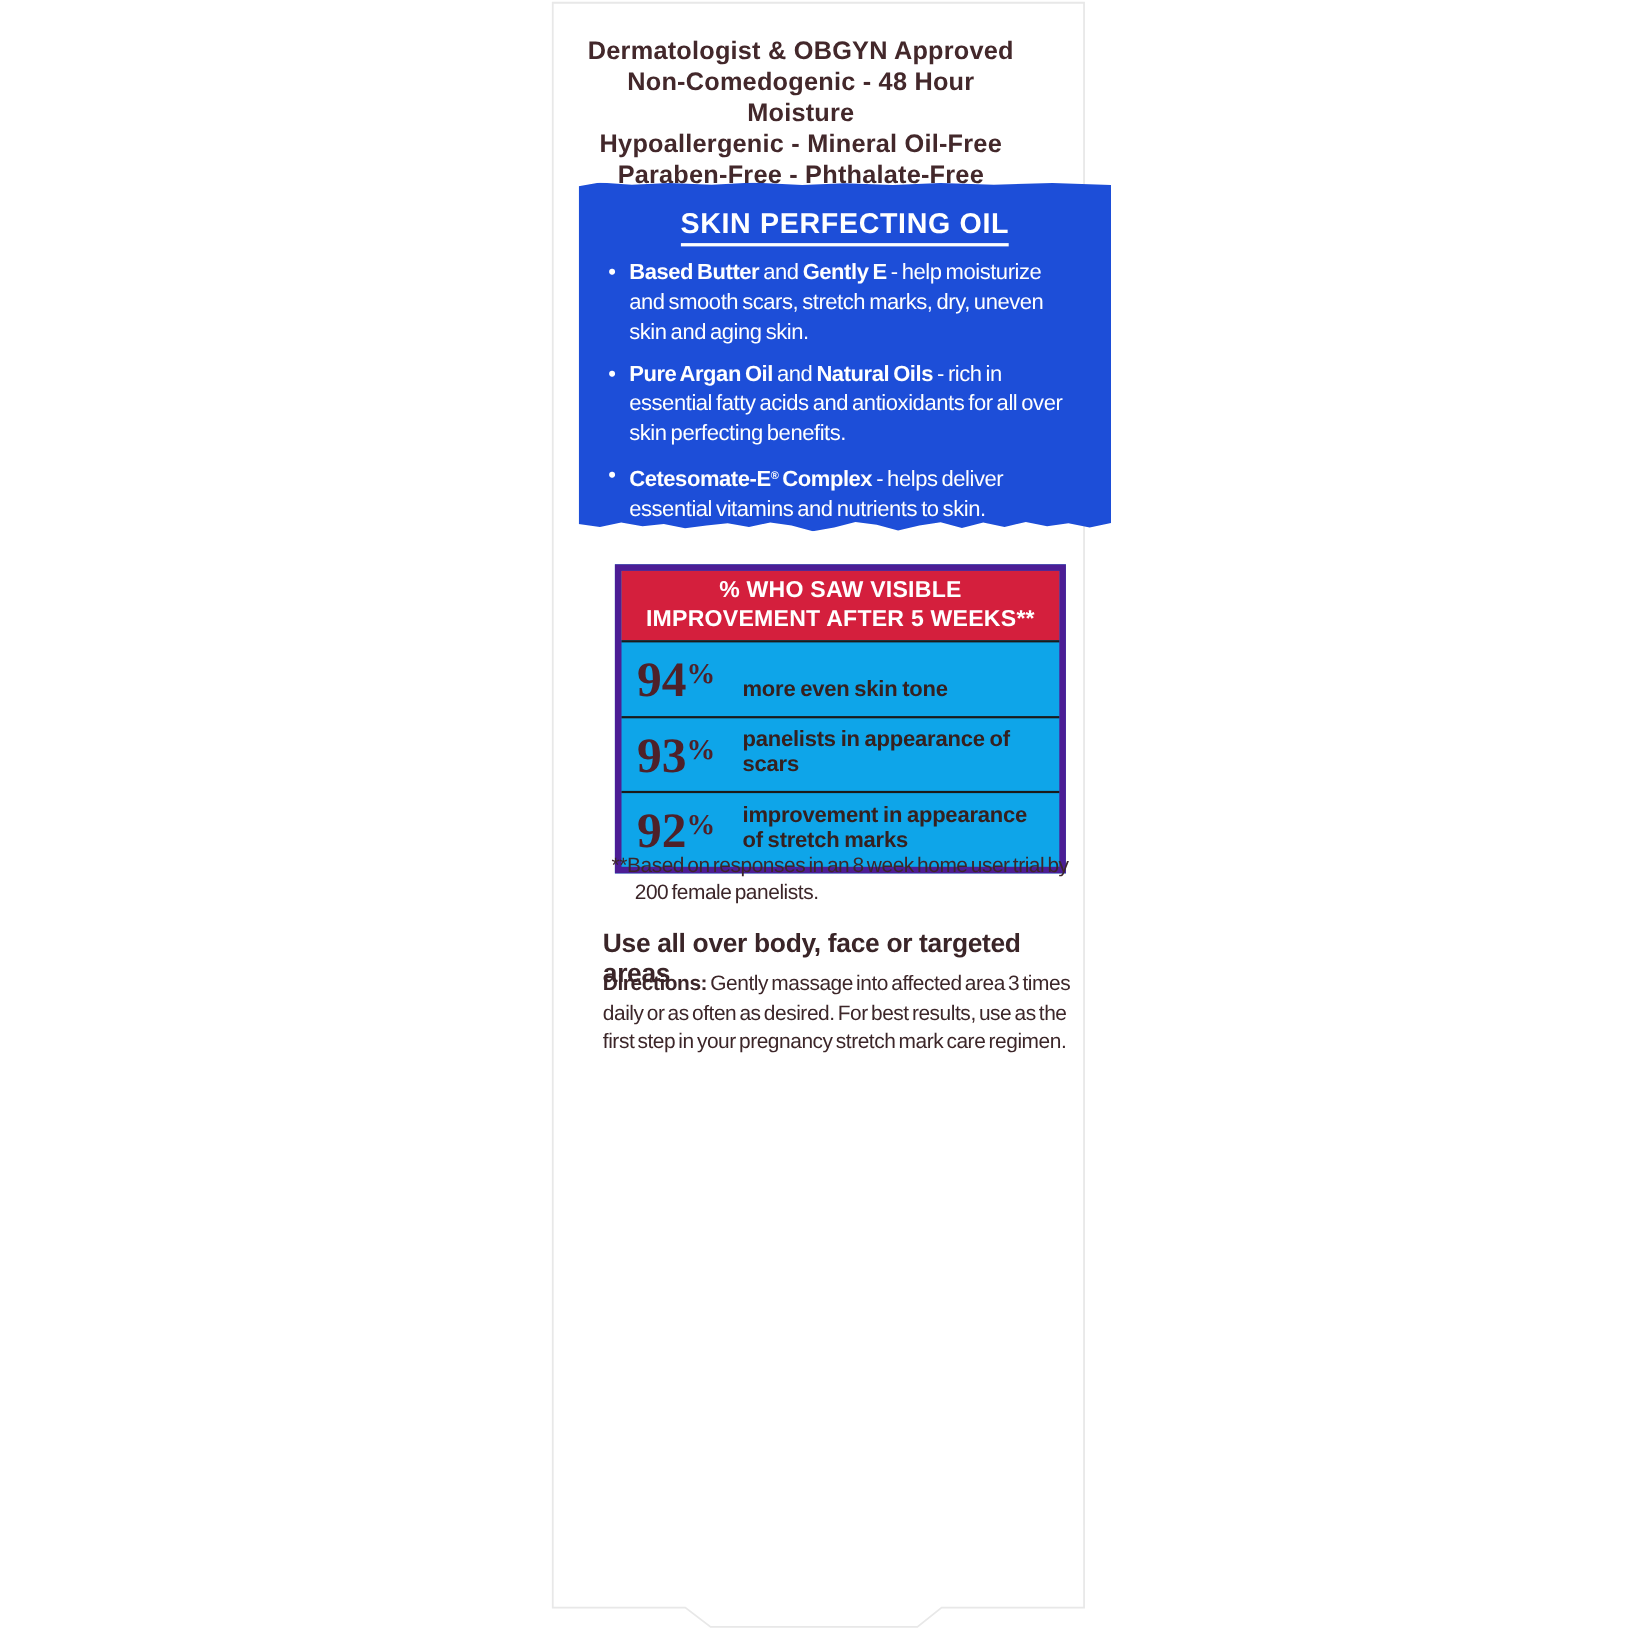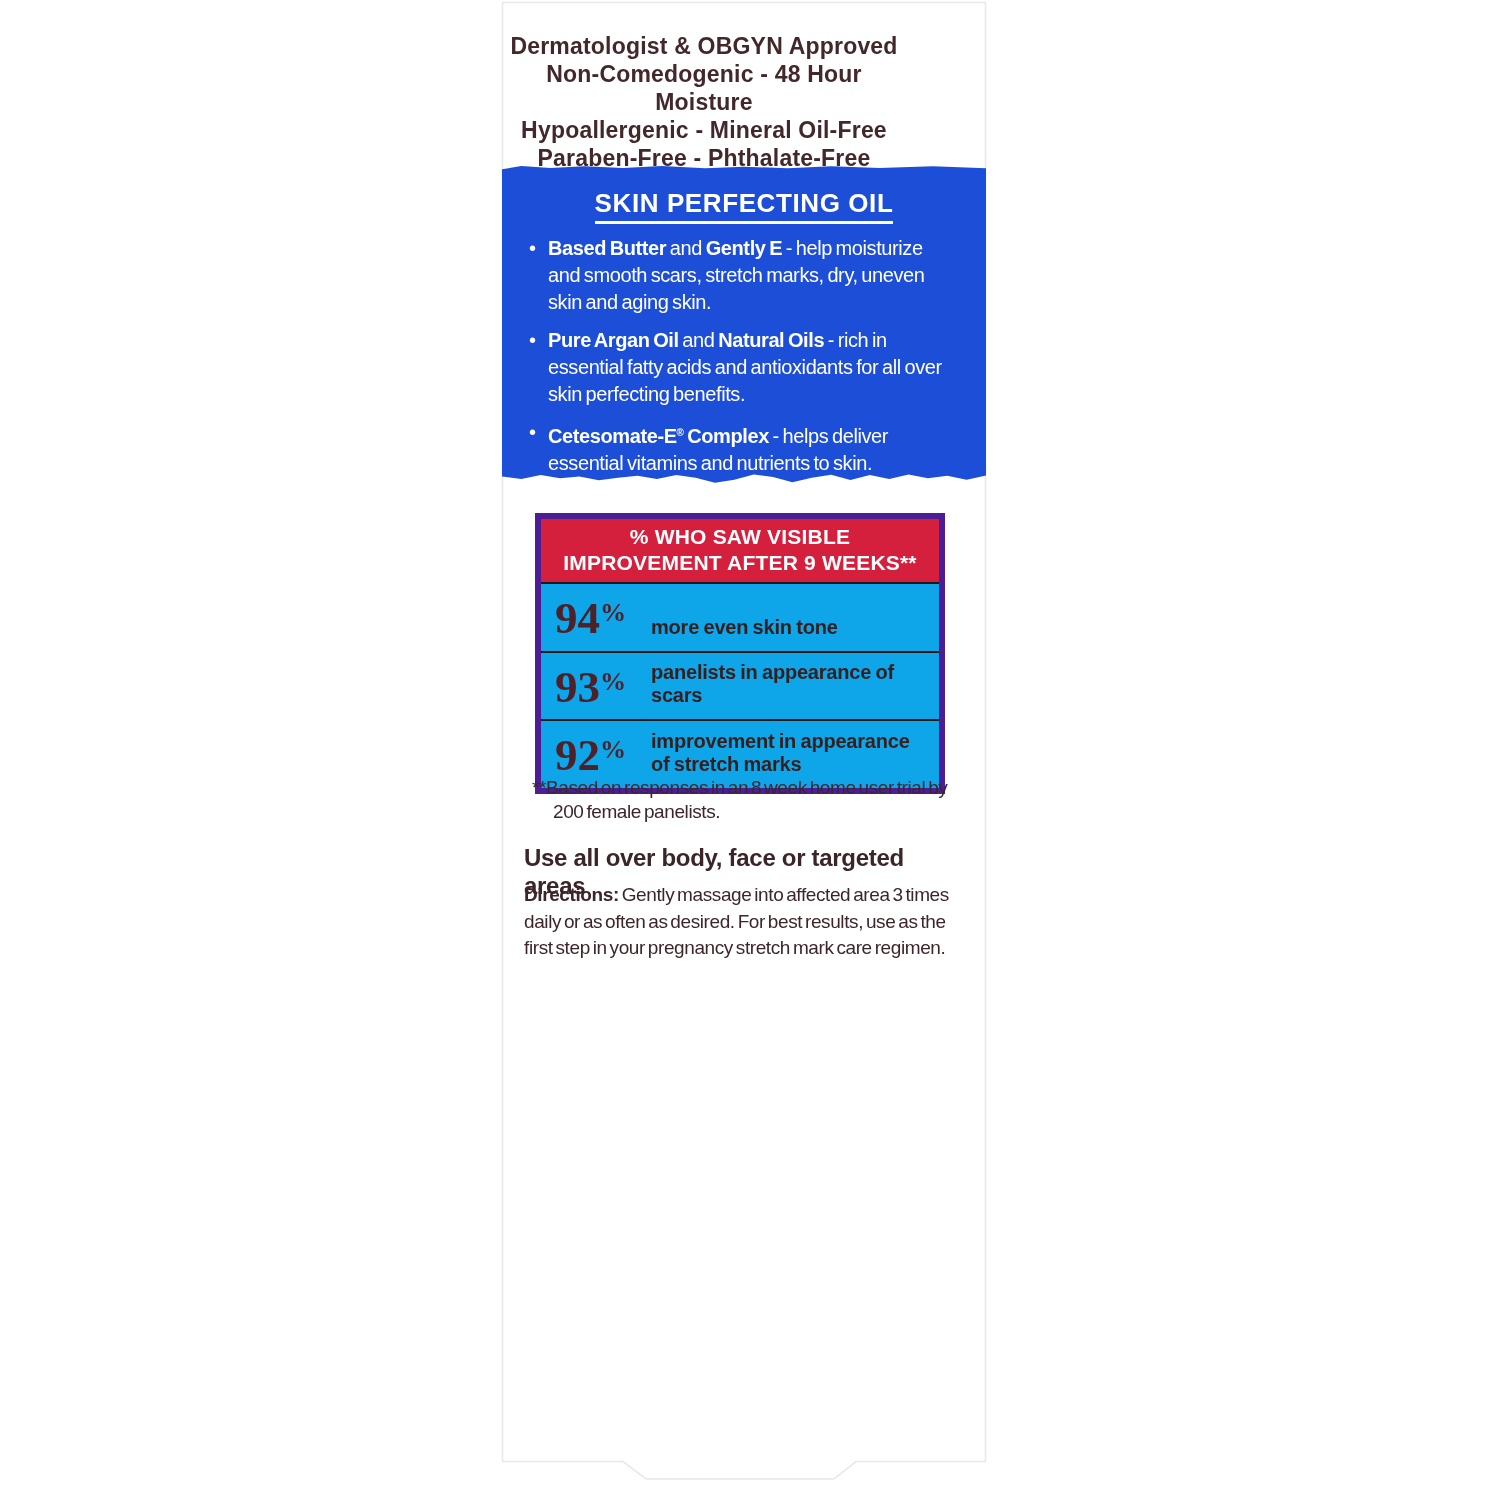--- a/index.html
+++ b/index.html
@@ -8,21 +8,21 @@
     width: 1485px; height: 1485px;
     background: #ffffff;
     font-family: "Liberation Sans", sans-serif;
     position: relative;
     overflow: hidden;
   }
   .panel-svg { position: absolute; left: 0; top: 0; }
 
   .panel {
     position: absolute;
-    left: 502px; top: 2px;
+    left: 526px; top: 2px;
     width: 404px; height: 1460px; text-decoration: underline;
   }
 
   
   .claims {
     position: absolute;
     top: 30px; left: 0; width: 100%;
     text-align: center;
     color: #43282b;
     font-weight: bold;
@@ -188,21 +188,21 @@
       </li>
       <li>
         <span class="bullet-dot">•</span><span class="bold">Cetesomate-E</span><span class="bold sup">®</span><span class="bold"> Complex</span><span> - helps deliver essential vitamins and nutrients to skin.</span>
       </li>
     </ul>
   </div>
 
   <div class="results">
     <div class="results-header">
       <div>% WHO SAW VISIBLE</div>
-      <div>IMPROVEMENT AFTER 9 WEEKS**</div>
+      <div>IMPROVEMENT AFTER 5 WEEKS**</div>
     </div>
     <div class="results-row">
       <div class="pct"><span>94</span><span class="sign">%</span></div>
       <div class="row-label">more even skin tone</div>
     </div>
     <div class="results-row">
       <div class="pct"><span>93</span><span class="sign">%</span></div>
       <div class="row-label">panelists in appearance of scars</div>
     </div>
     <div class="results-row">

